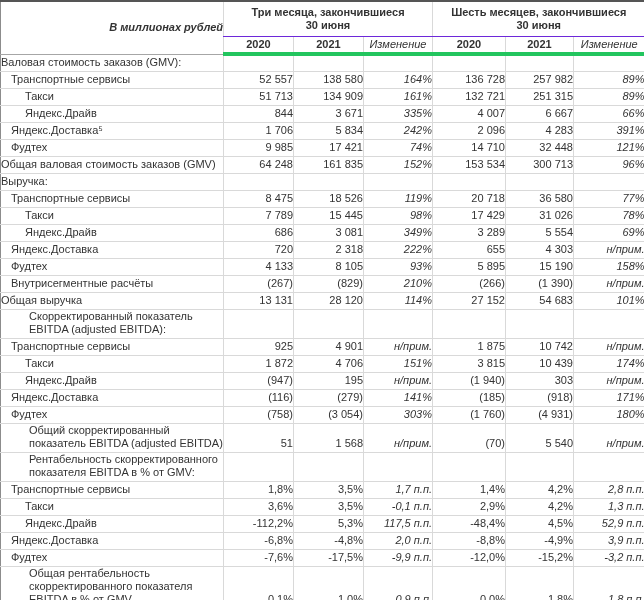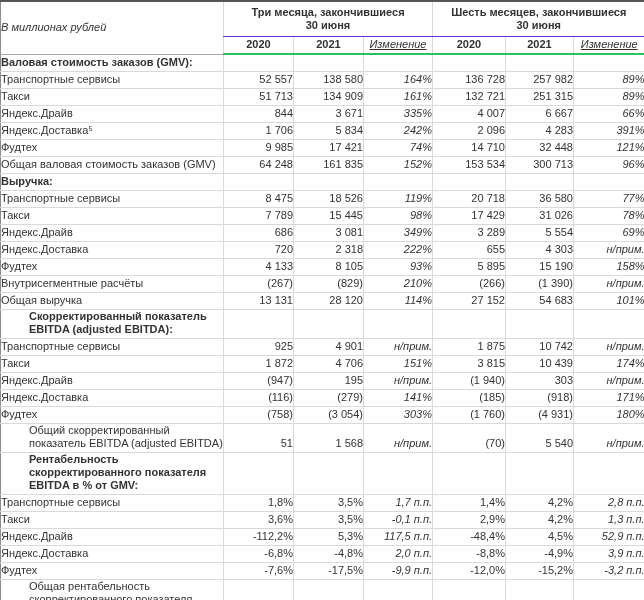--- a/index.html
+++ b/index.html
@@ -23,64 +23,63 @@
     border-left: 1px solid #8c8c8c;
   }
   table.fin th, table.fin td {
     padding: 0;
     overflow: hidden;
   }
   
   tr.h-group { height: 35px; }
   tr.h-sub   { height: 18px; }
   th.units {
-    text-align: left;
+    text-align: right;
     vertical-align: middle;
     padding: 2px 2px 2px 4px;
-    font-weight: normal;
+    font-weight: bold;
     font-style: italic;
     border-bottom: 1px solid #a6a6a6;
   }
   th.group-title {
     text-align: center;
     vertical-align: middle;
     white-space: pre-line;
     font-weight: bold;
     border-left: 1px solid #d9d9d9;
     border-bottom: 1px solid #6d28d9;
   }
   tr.h-sub th {
     border-left: 1px solid #d9d9d9;
-    border-bottom: 2px solid #22c55e;
+    border-bottom: 4px solid #22c55e;
     vertical-align: middle;
   }
   th.year { text-align: center; font-weight: bold; }
   th.chg-h {
     text-align: center;
     font-weight: normal;
     font-style: italic;
     padding-right: 2px;
-    text-decoration: underline;
   }
   
   tr.row { border-bottom: 1px solid #d9d9d9; }
   tr.rs  { height: 17px; }
   tr.rd  { height: 29px; }
   tr.rs td { vertical-align: middle; }
   tr.rd td { vertical-align: bottom; }
   tr.sect { border-top: 1px solid #a6a6a6; }
-  tr.sect td.label { font-weight: bold; margin-left: 42px; }
+  tr.sect td.label { font-weight: normal; margin-left: 42px; }
   td.label {
     text-align: left;
     padding: 1px 2px 2px 4px;
   }
   tr.rs td.label { white-space: nowrap; }
   tr.rd td { padding-bottom: 2px; padding-left: 28px; }
-  tr.ind1 td.label { }
-  tr.ind2 td.label { padding-left: 0; }
+  tr.ind1 td.label { padding-left: 10px; }
+  tr.ind2 td.label { padding-left: 24px; }
   td.val {
     text-align: right;
     padding: 1px 5px 2px 2px;
     border-left: 1px solid #d9d9d9;
   }
   td.chg {
     font-style: italic;
     padding-right: 3px;
   }
 </style>

